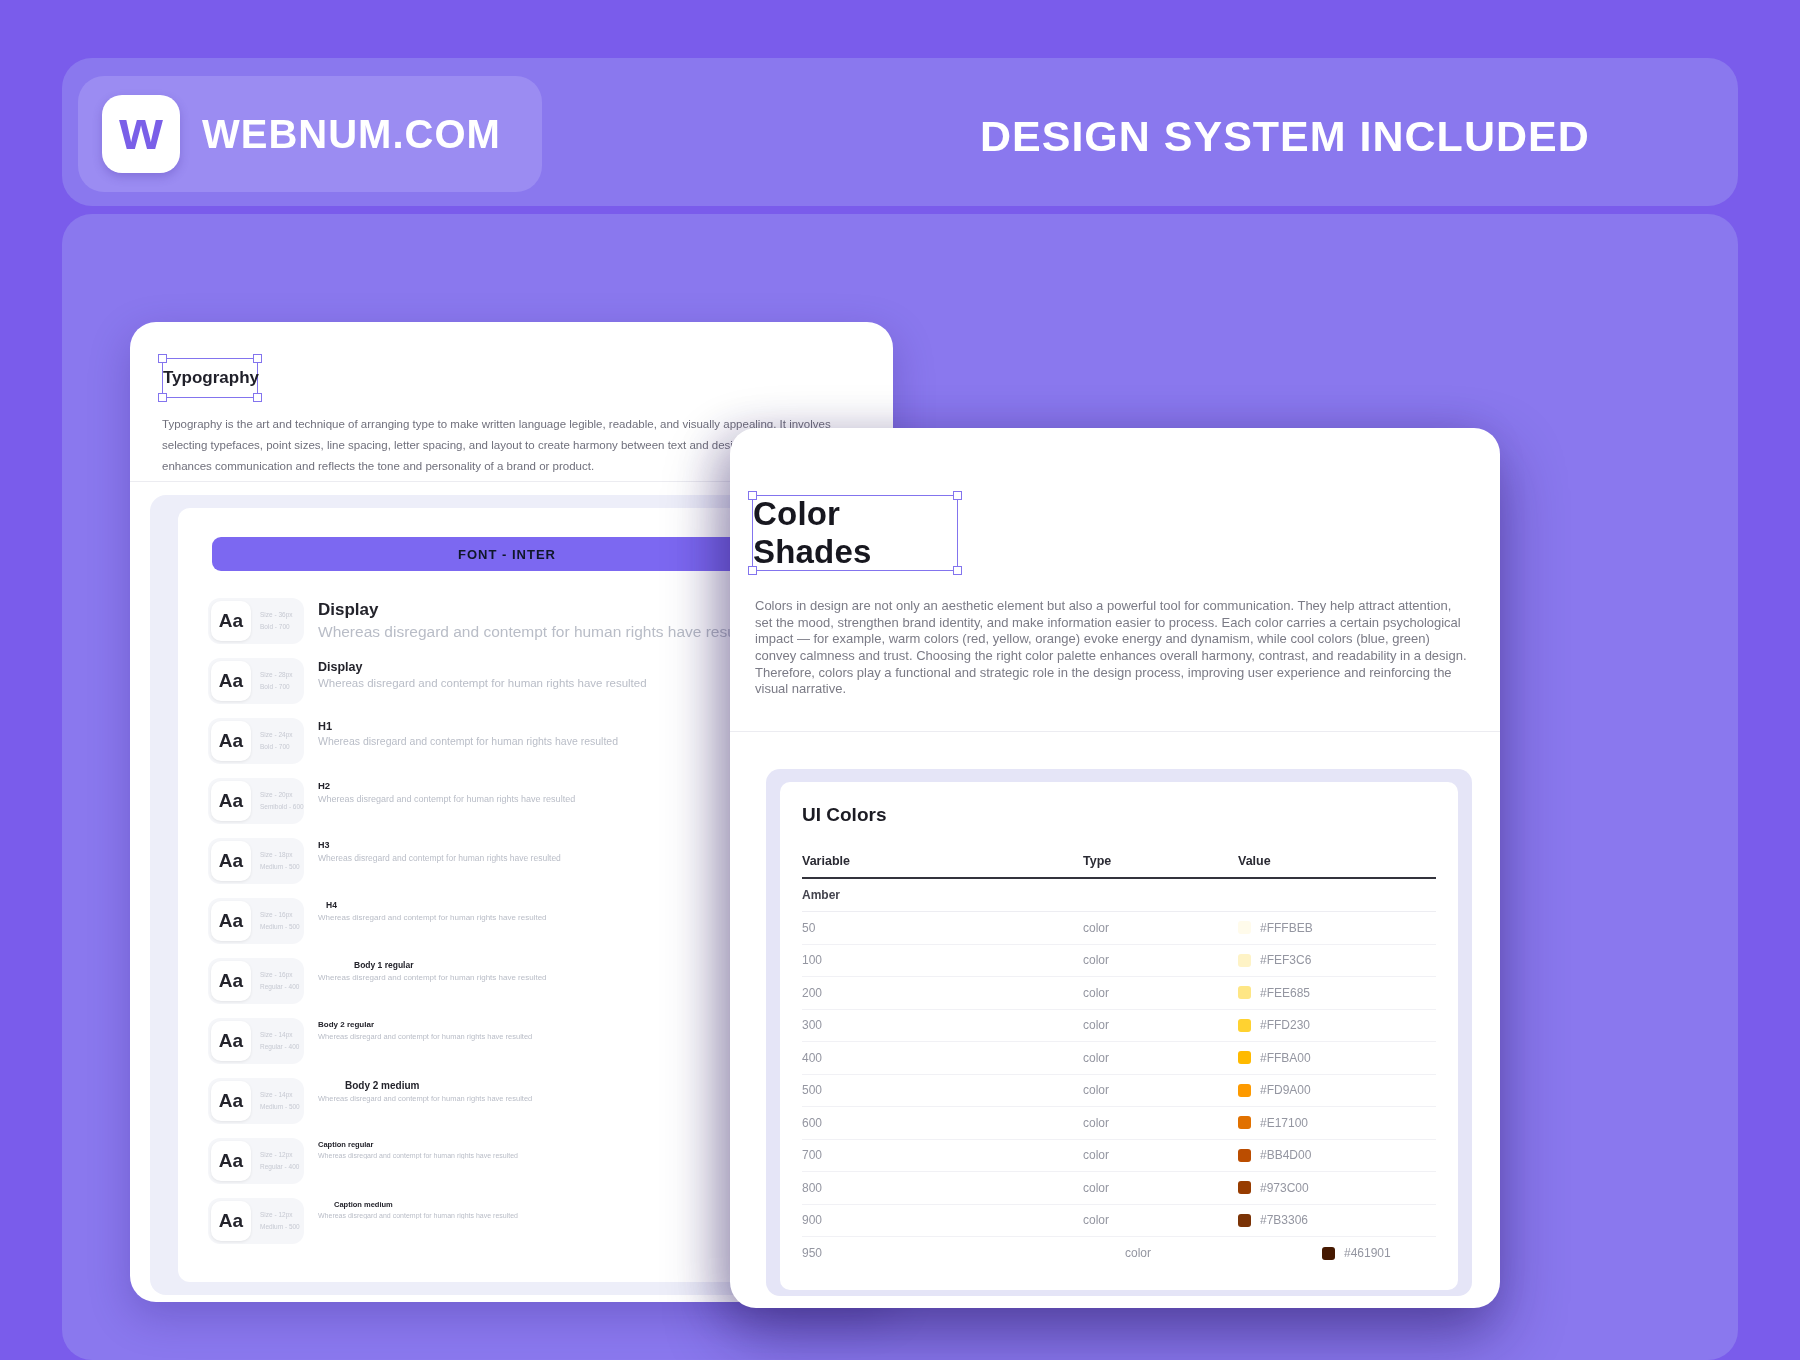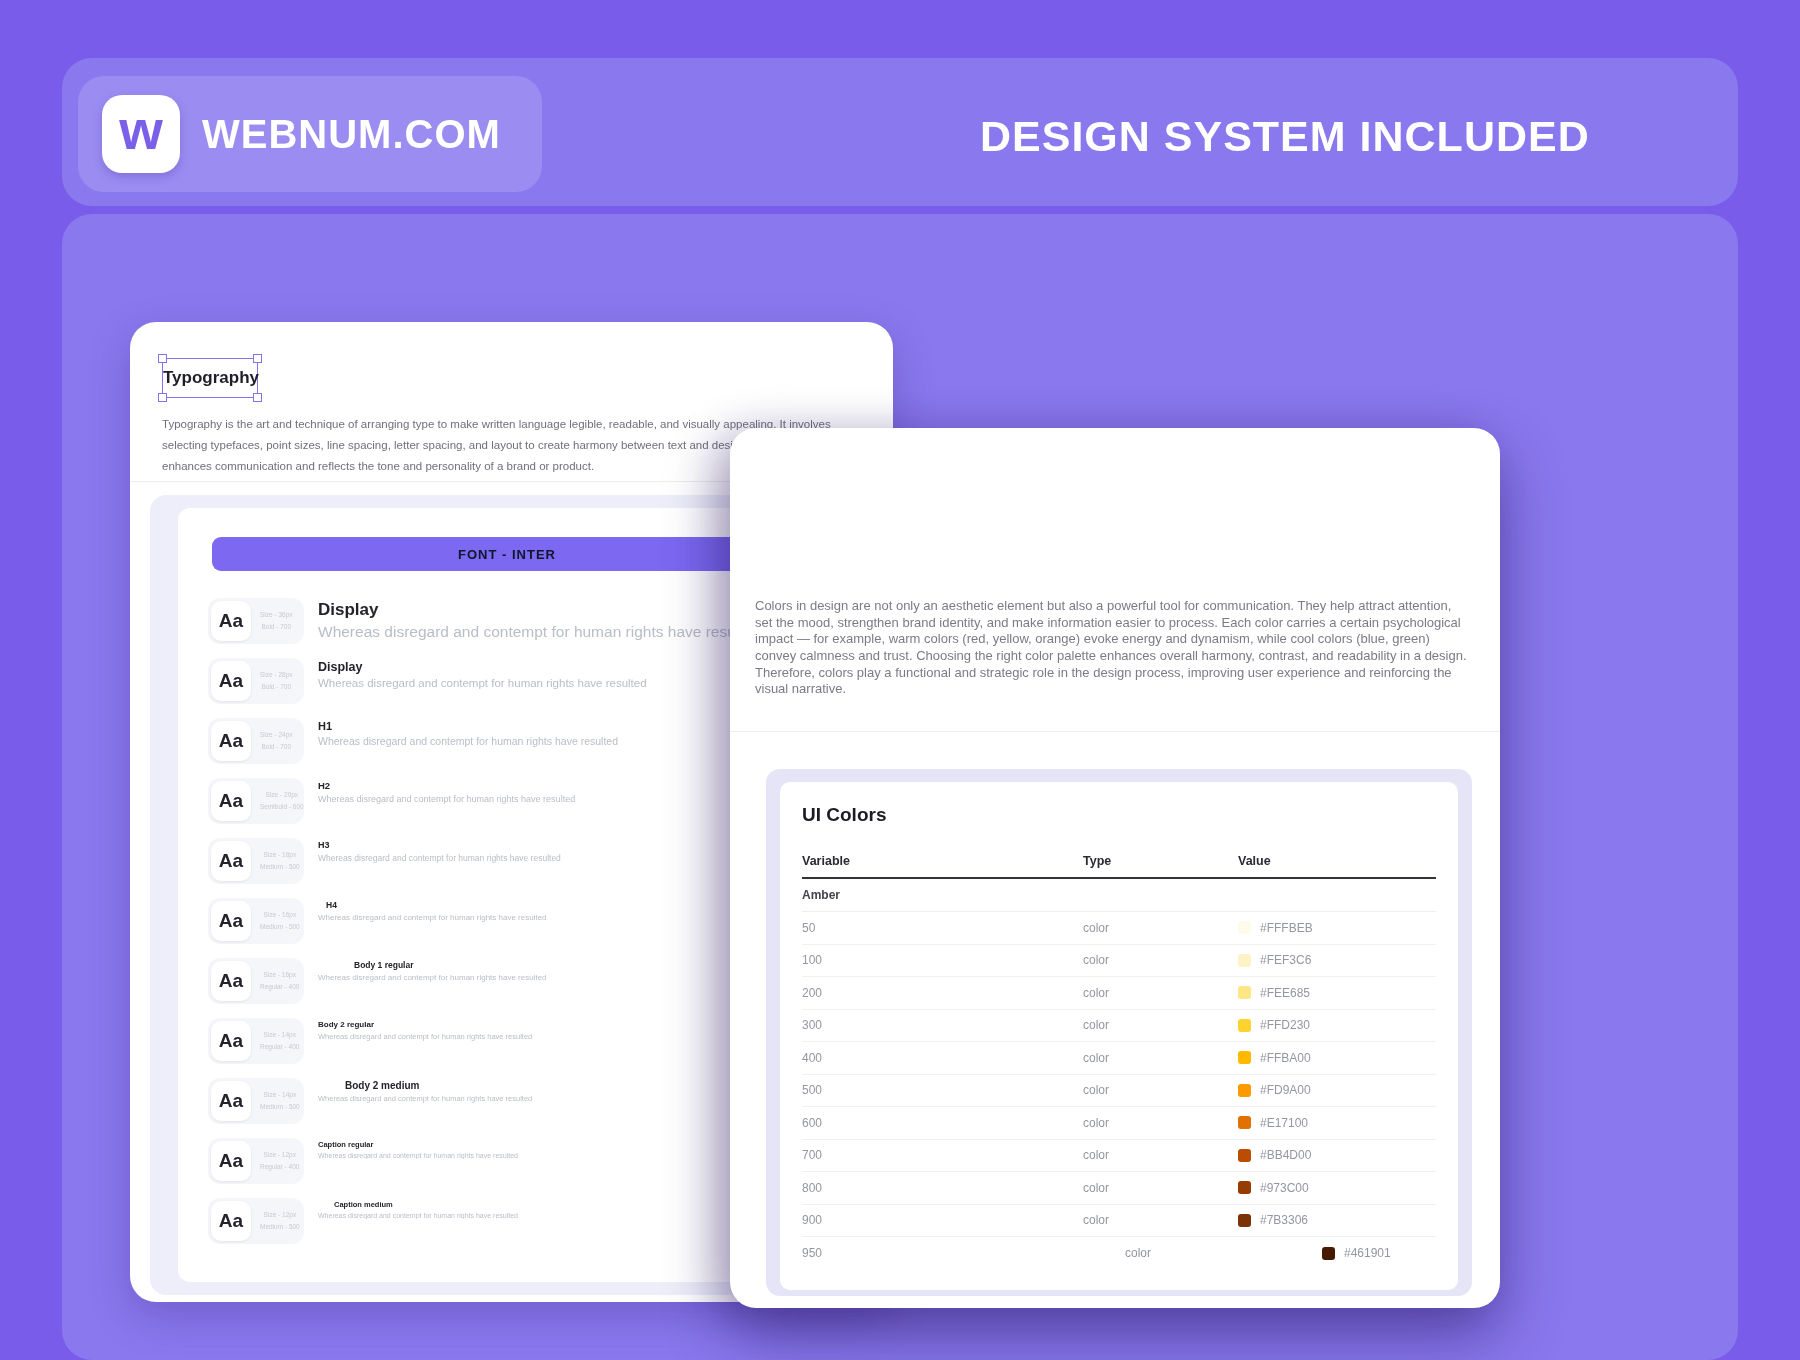--- a/index.html
+++ b/index.html
@@ -34,21 +34,21 @@
   .typo-sel { left:32px; top:36px; width:96px; height:40px; }
   .typo-title { font-size:17px; font-weight:700; color:#1f1f29; }
   .typo-desc { position:absolute; left:32px; top:92px; width:702px; font-size:11.5px; line-height:1.82; color:#70707c; }
   .typo-div { top:159px; }
   .typo-panel { position:absolute; left:20px; top:173px; width:713px; height:800px; background:#EDEEF9; border-radius:16px; }
   .typo-inner { position:absolute; left:28px; top:13px; width:657px; height:774px; background:#ffffff; border-radius:12px; overflow:hidden; }
   .font-banner { position:absolute; left:34px; top:29px; width:590px; height:34px; background:#7C68F1; border-radius:9px;
     color:#0f172a; font-size:13px; font-weight:800; letter-spacing:1px; display:flex; align-items:center; justify-content:center; }
   .type-rows { position:absolute; left:30px; top:90px; right:20px; }
   .type-row { display:flex; align-items:flex-start; height:46px; margin-bottom:14px; }
-  .type-badge { position:relative; width:96px; height:46px; background:#F5F6F9; border-radius:12px; flex:0 0 auto;text-align:center; }
+  .type-badge { position:relative; width:96px; height:46px; background:#F5F6F9; border-radius:12px; flex:0 0 auto; }
   .aa-box { position:absolute; left:3px; top:3px; width:40px; height:40px; background:#ffffff; border-radius:10px;
     box-shadow:0 1px 3px rgba(0,0,0,.08); display:flex; align-items:center; justify-content:center;
     font-size:19px; font-weight:700; color:#23232b; }
   .type-meta { position:absolute; left:52px; top:11px; font-size:6.5px; line-height:1.8; color:#c6c9d2; }
   .type-text { margin-left:14px; padding-top:2px; overflow:hidden; white-space:nowrap; }
   .type-name { font-weight:700; color:#23232b; }
   .type-sample { color:#b9bdc7; margin-top:3px; }
 
   
   .color-card { position:absolute; left:668px; top:214px; width:770px; height:880px; background:#ffffff; border-radius:26px;
@@ -253,20 +253,27 @@
       <div class="type-name" style="font-size: 7.5px; margin-left: 16px;">Caption medium</div>
       <div class="type-sample" style="font-size: 7px;">Whereas disregard and contempt for human rights have resulted</div>
     </div>
   </div>
 </div>
         </div>
       </div>
     </section>
 
     <section class="color-card">
+      <div class="sel-frame color-sel">
+        <span class="handle tl"></span>
+        <span class="handle tr"></span>
+        <span class="handle bl"></span>
+        <span class="handle br"></span>
+        <h2 class="color-title">Color Shades</h2>
+      </div>
       <p class="color-desc">Colors in design are not only an aesthetic element but also a powerful tool for communication. They help attract attention, set the mood, strengthen brand identity, and make information easier to process. Each color carries a certain psychological impact — for example, warm colors (red, yellow, orange) evoke energy and dynamism, while cool colors (blue, green) convey calmness and trust. Choosing the right color palette enhances overall harmony, contrast, and readability in a design. Therefore, colors play a functional and strategic role in the design process, improving user experience and reinforcing the visual narrative.</p>
       <div class="divider color-div"></div>
       <div class="ui-colors-panel">
         <div class="ui-colors-inner">
           <h3 class="ui-colors-title">UI Colors</h3>
           <div class="color-table">
             <div class="ct-head">
               <span>Variable</span>
               <span>Type</span>
               <span>Value</span>

